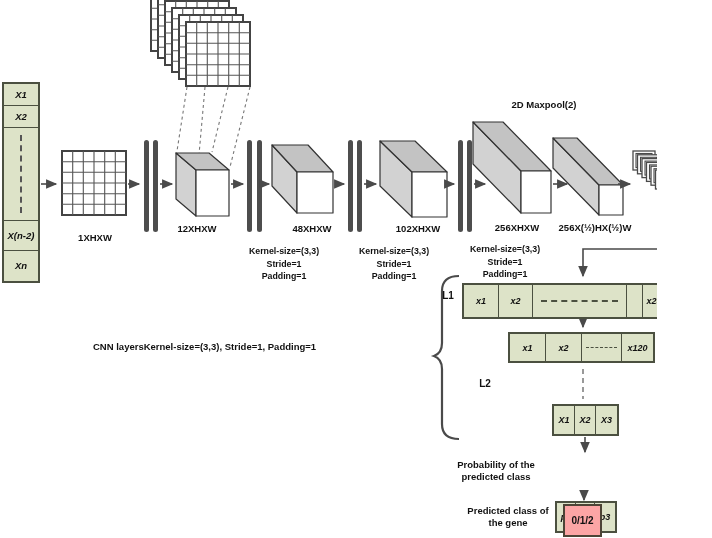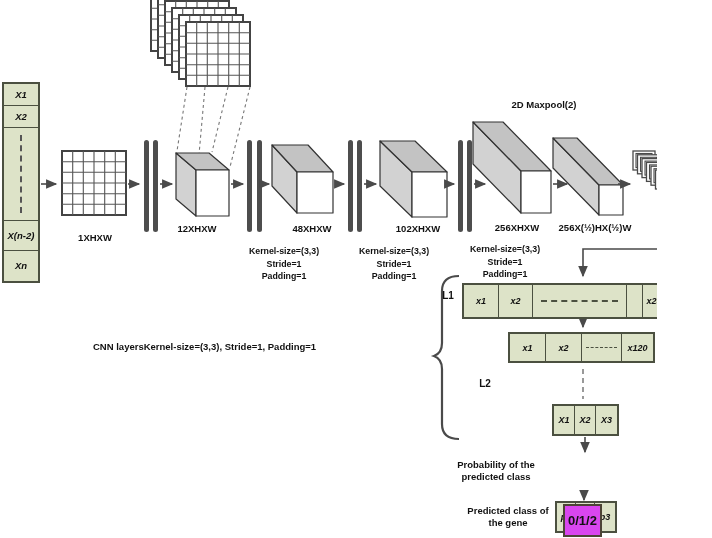--- a/index.html
+++ b/index.html
@@ -17,23 +17,23 @@
   .icell{border-bottom:1.5px solid #4b5040;display:flex;align-items:center;justify-content:center;
          font-style:italic;font-weight:bold;font-size:9.5px;}
   .icell:last-child{border-bottom:none;}
   .vdash{width:0;height:78px;border-left:2px dashed #555;}
   
   .lrow{position:absolute;display:flex;background:#dde3c8;border:2px solid #4b5040;box-sizing:border-box;}
   .lrow .cell{border-right:1.6px solid #4b5040;display:flex;align-items:center;justify-content:center;
               font-style:italic;font-weight:bold;font-size:9px;box-sizing:border-box;}
   .lrow .cell:last-child{border-right:none;flex:1;}
   .hdash{width:82%;height:0;border-top:2px dashed #4b5040;}
-  .outbox{position:absolute;left:563px;top:504px;width:39px;height:33px;background:#d946ef;
+  .outbox{position:absolute;left:563px;top:504px;width:39px;height:33px;background:#fca5a5;
           border:2px solid #4d4436;box-sizing:border-box;display:flex;align-items:center;
-          justify-content:center;font-weight:bold;font-size:13px;text-align:center;}
+          justify-content:center;font-weight:bold;font-size:10px;text-align:center;}
 </style>
 </head>
 <body>
 
 <div class="canvas">
 
   <svg class="art" width="712" height="538" viewBox="0 0 712 538">
     <defs>
       <marker id="ah" markerWidth="9" markerHeight="8" refX="6.2" refY="3" orient="auto">
         <path d="M0,0 L7,3 L0,6 Z" fill="#4a4a4a"></path>

